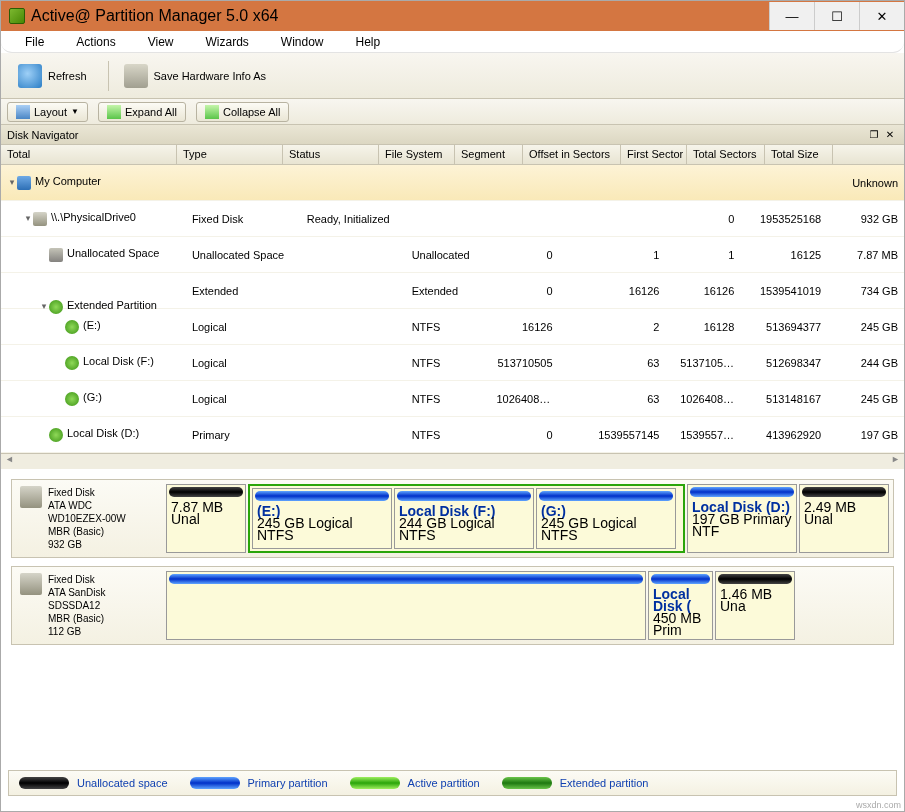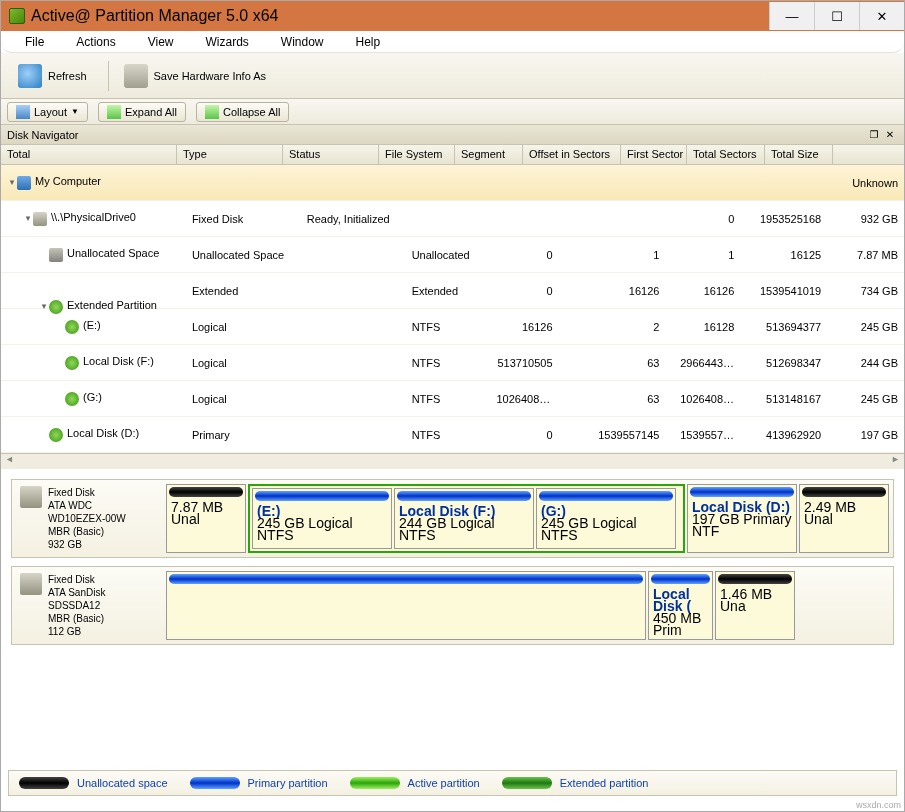--- a/index.html
+++ b/index.html
@@ -182,21 +182,21 @@
       <div class="gc num c-tot">513694377</div>
       <div class="gc num c-size">245 GB</div>
     </div>
     <div class="grid-row">
       <div class="gc c-name" style="padding-left: 54px;"><span class="tree-toggle"></span><span class="drv-ico ico-part"></span><span>Local Disk (F:)</span></div>
       <div class="gc c-type">Logical</div>
       <div class="gc c-status"></div>
       <div class="gc c-fs">NTFS</div>
       <div class="gc num c-seg">513710505</div>
       <div class="gc num c-off">63</div>
-      <div class="gc num c-first">296644379</div>
+      <div class="gc num c-first">513710568</div>
       <div class="gc num c-tot">512698347</div>
       <div class="gc num c-size">244 GB</div>
     </div>
     <div class="grid-row">
       <div class="gc c-name" style="padding-left: 54px;"><span class="tree-toggle"></span><span class="drv-ico ico-part"></span><span>(G:)</span></div>
       <div class="gc c-type">Logical</div>
       <div class="gc c-status"></div>
       <div class="gc c-fs">NTFS</div>
       <div class="gc num c-seg">1026408915</div>
       <div class="gc num c-off">63</div>

